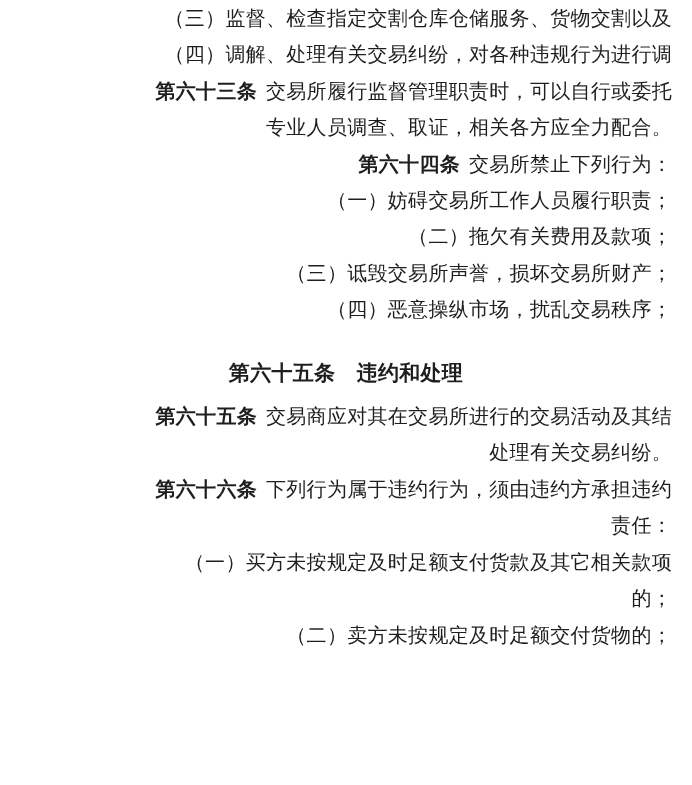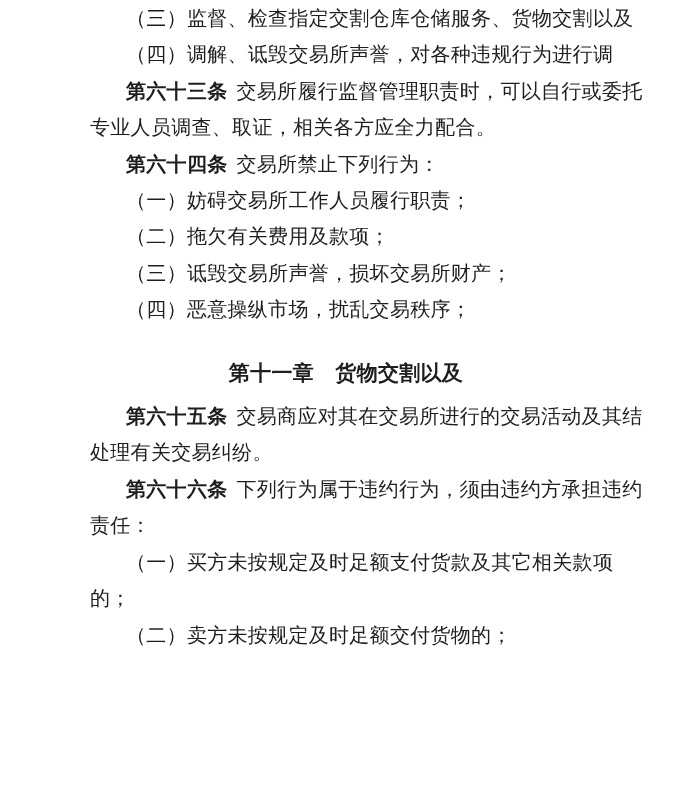--- a/index.html
+++ b/index.html
@@ -16,20 +16,21 @@
   }
   .doc {
     padding: 0 20px 0 90px;
   }
   .line {
     margin: 0;
     font-size: 20px;
     line-height: 36.4px;
     white-space: nowrap;
     letter-spacing: 0.3px;
+    text-align: right;
   }
   .indent {
     text-indent: 36px;
   }
   .term {
     font-weight: bold;
     font-family: "Liberation Sans", "DejaVu Sans", sans-serif;
   }
   .term:not(:empty) {
     margin-right: 9px;
@@ -46,40 +47,40 @@
   }
 </style>
 </head>
 <body>
 
 <div class="doc">
 
   <p class="line indent"><b class="term"></b><span>（三）监督、检查指定交割仓库仓储服务、货物交割以及</span></p>
 
 
-  <p class="line indent"><b class="term"></b><span>（四）调解、诋毁交易所声誉，对各种违规行为进行调</span></p>
+  <p class="line indent"><b class="term"></b><span>（四）调解、处理有关交易纠纷，对各种违规行为进行调</span></p>
 
 
 
   <p class="line indent"><b class="term">第六十三条</b><span>交易所履行监督管理职责时，可以自行或委托</span></p>
 
   <p class="line"><b class="term"></b><span>专业人员调查、取证，相关各方应全力配合。</span></p>
 
   <p class="line indent"><b class="term">第六十四条</b><span>交易所禁止下列行为：</span></p>
 
   <p class="line indent"><b class="term"></b><span>（一）妨碍交易所工作人员履行职责；</span></p>
 
   <p class="line indent"><b class="term"></b><span>（二）拖欠有关费用及款项；</span></p>
 
   <p class="line indent"><b class="term"></b><span>（三）诋毁交易所声誉，损坏交易所财产；</span></p>
 
   <p class="line indent"><b class="term"></b><span>（四）恶意操纵市场，扰乱交易秩序；</span></p>
 
 
-  <h2 class="chapter-heading">第十一章　货物交割以及</h2>
+  <h2 class="chapter-heading">第六十五条　违约和处理</h2>
 
   <p class="line indent"><b class="term">第六十五条</b><span>交易商应对其在交易所进行的交易活动及其结</span></p>
 
   <p class="line"><b class="term"></b><span>处理有关交易纠纷。</span></p>
 
   <p class="line indent"><b class="term">第六十六条</b><span>下列行为属于违约行为，须由违约方承担违约</span></p>
 
   <p class="line"><b class="term"></b><span>责任：</span></p>
 
   <p class="line indent"><b class="term"></b><span>（一）买方未按规定及时足额支付货款及其它相关款项</span></p>

